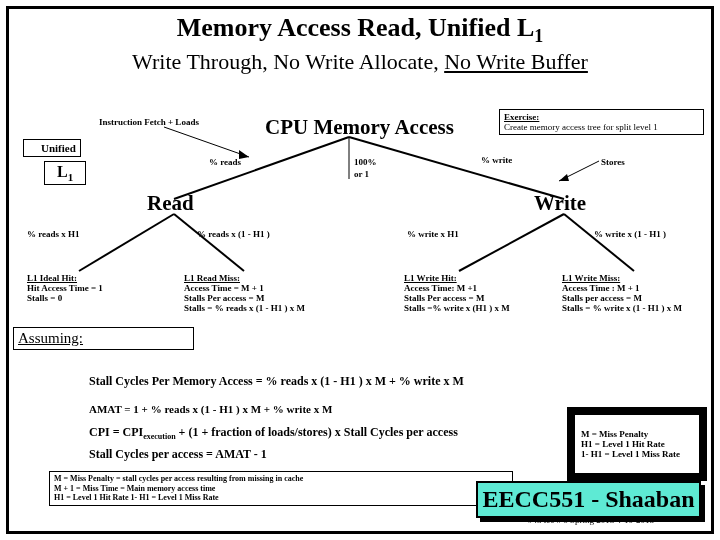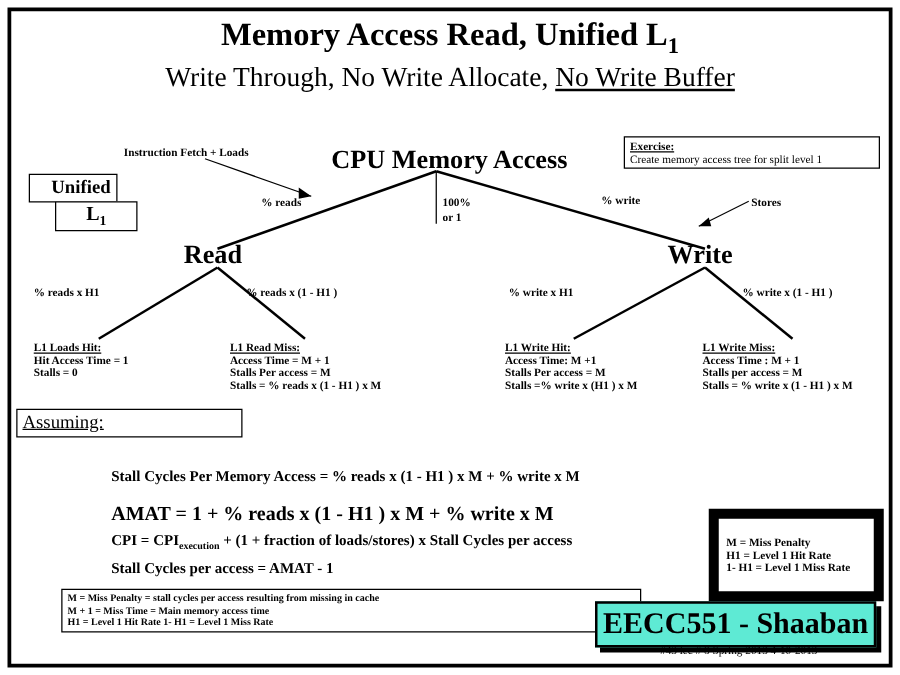--- a/index.html
+++ b/index.html
@@ -6,21 +6,21 @@
   body { width: 720px; height: 540px; background: #fff; font-family: "Times New Roman", serif; position: relative; }
   .frame { position: absolute; top: 6px; left: 6px; right: 6px; bottom: 6px; border: 3px solid #000; }
   .title { text-align: center; font-size: 26px; font-weight: bold; margin-top: 4px; }
   .subtitle { text-align: center; font-size: 22px; font-weight: normal; margin-top: 2px; }
   .sub1 { font-size: 18px; vertical-align: sub; }
   .u { text-decoration: underline; }
   .bold { font-weight: bold; }
   .abs { position: absolute; }
   .box { border: 1.5px solid #000; padding: 2px 4px; background: #fff; }
   .small { font-size: 9px; }
-  .mid { font-size: 15px; padding-left: 17px; }
+  .mid { font-size: 11px; padding-left: 17px; }
   .big { font-size: 21px; font-weight: bold; }
   svg { position: absolute; top: 0; left: 0; pointer-events: none; }
   .footer-box { border: 2px solid #000; background: #5eead4; font-size: 24px; font-weight: bold; text-align: center; box-shadow: 4px 4px 0 #000; }
   .course-date { font-size: 9px; text-align: center; }
   .legend-box { border: 8px solid #000000; padding: 14px 6px; font-size: 9px; }
 </style>
 </head>
 <body>
 
 <div class="frame">
@@ -54,40 +54,40 @@
 
   <div class="abs small bold" style="top:108px;left:90px">Instruction Fetch + Loads</div>
   <div class="abs big" style="top:106px;left:256px">CPU Memory  Access</div>
 
   <div class="abs box" style="top:100px;left:490px;width:205px;font-size:9px">
     <span class="bold u">Exercise:</span><br>
     <span>Create memory access tree for split level 1</span>
   </div>
 
   <div class="abs box mid bold" style="top:130px;left:14px">Unified</div>
-  <div class="abs box bold" style="top:152px;left:35px;font-size:16px;padding:1px 24px">
+  <div class="abs box bold" style="top:152px;left:35px;font-size:16px;padding:1px 12px">
     <span>L</span><sub style="font-size:11px">1</sub>
   </div>
 
   <div class="abs small bold" style="top:148px;left:200px">% reads</div>
   <div class="abs small bold" style="top:146px;left:472px">% write</div>
   <div class="abs small bold" style="top:148px;left:592px">Stores</div>
   <div class="abs small bold" style="top:148px;left:345px">100%</div>
   <div class="abs small bold" style="top:160px;left:345px">or 1</div>
 
   <div class="abs big" style="top:182px;left:138px">Read</div>
   <div class="abs big" style="top:182px;left:525px">Write</div>
 
   <div class="abs small bold" style="top:220px;left:18px">% reads x  H1</div>
   <div class="abs small bold" style="top:220px;left:188px">% reads x (1  -  H1 )</div>
   <div class="abs small bold" style="top:220px;left:398px">% write x  H1</div>
   <div class="abs small bold" style="top:220px;left:585px">% write  x  (1 -  H1 )</div>
 
   <div class="abs small" style="top:264px;left:18px;width:120px">
-    <span class="bold u">L1 Loads  Hit:</span><br>
+    <span class="bold u">L1 Ideal  Hit:</span><br>
     <span class="bold">Hit Access Time = 1</span><br>
     <span class="bold">Stalls = 0</span>
   </div>
   <div class="abs small" style="top:264px;left:175px;width:155px">
     <span class="bold u">L1  Read  Miss:</span><br>
     <span class="bold">Access Time  =  M  +  1</span><br>
     <span class="bold">Stalls Per access = M</span><br>
     <span class="bold">Stalls = % reads x (1  - H1 ) x M</span>
   </div>
   <div class="abs small" style="top:264px;left:395px;width:150px">
@@ -101,21 +101,21 @@
     <span class="bold">Access Time :   M + 1</span><br>
     <span class="bold">Stalls per access = M</span><br>
     <span class="bold">Stalls =  % write x  (1 - H1 ) x M</span>
   </div>
 
   <div class="abs box" style="top:318px;left:4px;font-size:15px;font-weight:normal;width:181px">
     <span class="u">Assuming:</span><br>
   </div>
 
   <div class="abs bold" style="top:365px;left:80px;font-size:12px">Stall Cycles Per Memory Access =    % reads x (1  - H1  ) x M   +  % write  x  M</div>
-  <div class="abs bold" style="top:394px;left:80px;font-size:16px">AMAT =   1 +  % reads x (1  -  H1  ) x M    + % write  x M</div>
+  <div class="abs bold" style="top:394px;left:80px;font-size:11px">AMAT =   1 +  % reads x (1  -  H1  ) x M    + % write  x M</div>
   <div class="abs bold" style="top:416px;left:80px;font-size:12px">
     <span>CPI = CPI</span><sub style="font-size:8px">execution</sub><span>  +  (1   + fraction of loads/stores) x Stall Cycles per access</span>
   </div>
   <div class="abs bold" style="top:438px;left:80px;font-size:12px">Stall Cycles per access =   AMAT - 1</div>
 
   <div class="abs legend-box" style="top:398px;left:558px;width:140px">
     <div class="bold">M  =  Miss Penalty</div>
     <div class="bold">H1  = Level 1  Hit Rate</div>
     <div class="bold">1- H1 = Level 1 Miss Rate</div>
   </div>

